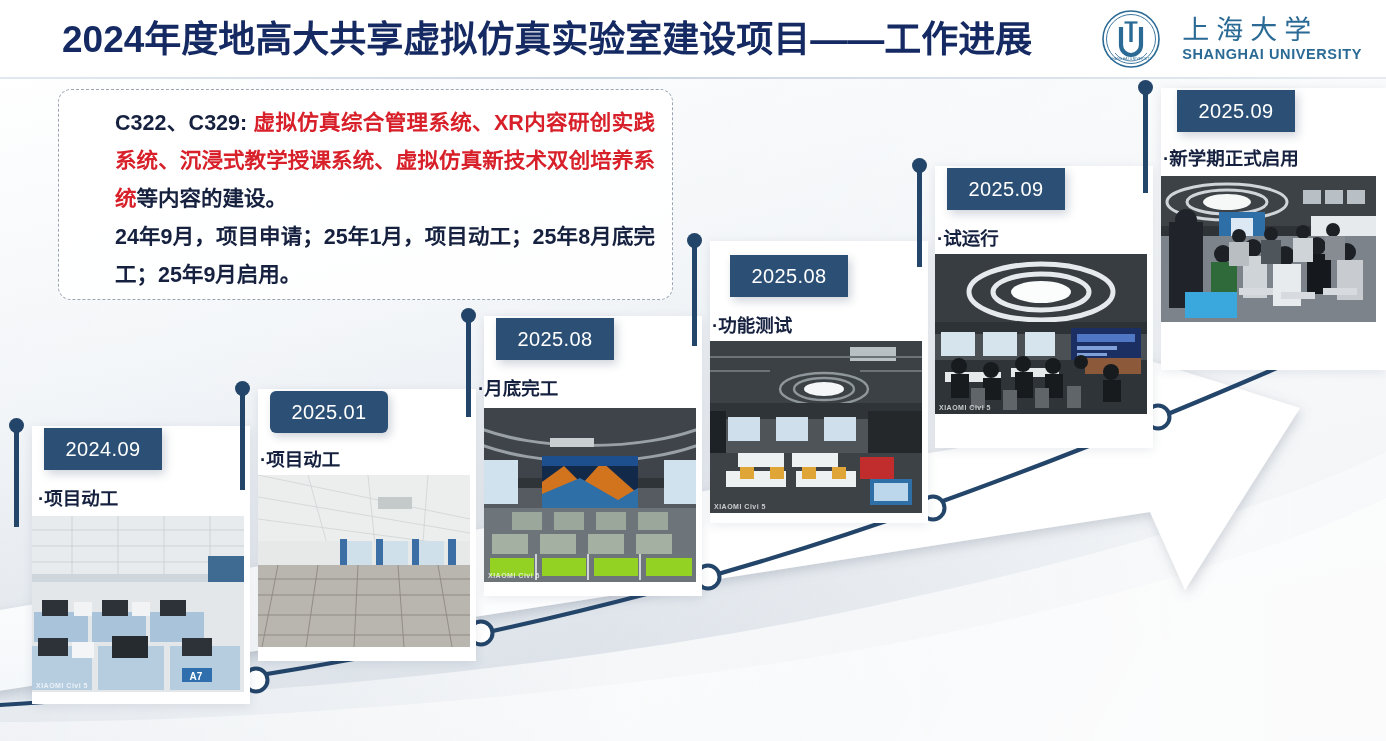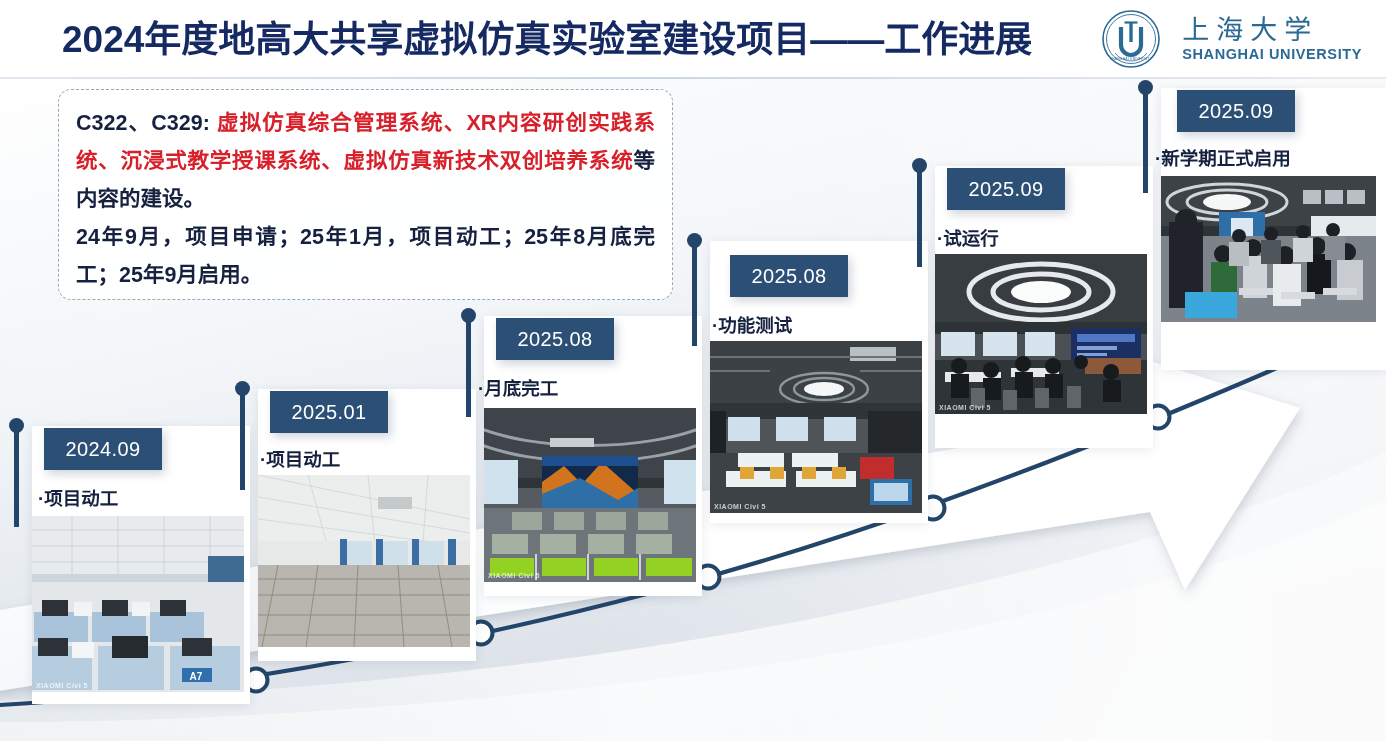--- a/index.html
+++ b/index.html
@@ -66,20 +66,21 @@
     border:1.6px dashed #9aa6b4;
     border-radius:13px;
     background:rgba(255,255,255,0.88);
     padding:14px 17px 10px 17px;
     z-index:30;
   }
   .callout p {
     font-size:21.5px; line-height:38px;
     color:#1c3160; font-weight:bold;
     text-align:justify;
+    margin-left:39px;
   }
   .callout .red { color:#d8202a; }
   .callout .dark { color:#16213f; }
 
   
   .card { position:absolute; z-index:20; }
   .card-panel {
     position:absolute; left:0; top:0;
     background:#ffffff;
     box-shadow:0 2px 10px rgba(40,60,90,0.10);
@@ -250,21 +251,21 @@
       </svg>
       <span class="photo-tag">XIAOMI Civi 5</span>
     </div>
   </div>
 
   <div class="card" style="left:240px; top:381px; width:236px; height:290px;">
     <div class="card-panel" style="left:18px; top:8px; width:218px; height:272px;"></div>
     <div class="stem" style="height:100px;">
       <span class="stem-dot"></span>
     </div>
-    <div class="date-badge" style="left:30px; top:10px; width:118px; height:42px;">2025.01</div>
+    <div class="date-badge" style="left:30px; top:10px; width:118px; height:42px;border-radius:6px;">2025.01</div>
     <div class="card-caption" style="left:20px; top:64px;">·项目动工</div>
     <div class="photo" style="left:18px; top:94px; width:212px; height:172px;">
       <svg viewBox="0 0 212 172" preserveAspectRatio="none">
         <rect width="212" height="172" fill="#d9dcdc"></rect>
         <rect x="0" y="0" width="212" height="80" fill="#eceeee"></rect>
         <g stroke="#cfd3d3" stroke-width="0.8" fill="none">
           <path d="M0,0 L212,44 M0,22 L212,58 M0,44 L212,72"></path>
           <path d="M50,0 L72,80 M110,0 L118,80 M170,0 L164,80"></path>
         </g>
         <rect x="120" y="22" width="34" height="12" fill="#c4c9c9"></rect>
@@ -442,21 +443,21 @@
       <span class="photo-tag">XIAOMI Civi 5</span>
     </div>
   </div>
 
   <div class="card" style="left:1143px; top:80px; width:243px; height:300px;">
     <div class="card-panel" style="left:18px; top:8px; width:225px; height:282px;"></div>
     <div class="stem" style="height:104px;">
       <span class="stem-dot"></span>
     </div>
     <div class="date-badge" style="left:34px; top:10px; width:118px; height:42px;">2025.09</div>
-    <div class="card-caption" style="left:12px; top:64px;">·新学期正式启用</div>
+    <div class="card-caption" style="left:20px; top:64px;">·新学期正式启用</div>
     <div class="photo" style="left:18px; top:96px; width:215px; height:146px;">
         <svg viewBox="0 0 215 146" preserveAspectRatio="none">
         <rect width="215" height="146" fill="#5a6064"></rect>
         <rect x="0" y="0" width="215" height="56" fill="#3c4246"></rect>
         <g fill="none" stroke="#cfd5d8" stroke-width="3">
           <path d="M6,26 a60,18 0 1,0 120,0 a60,18 0 1,0 -120,0"></path>
           <path d="M26,26 a40,12 0 1,0 80,0 a40,12 0 1,0 -80,0"></path>
         </g>
         <ellipse cx="66" cy="26" rx="24" ry="8" fill="#f6f8f8"></ellipse>
         <g fill="#b8c0c5">

